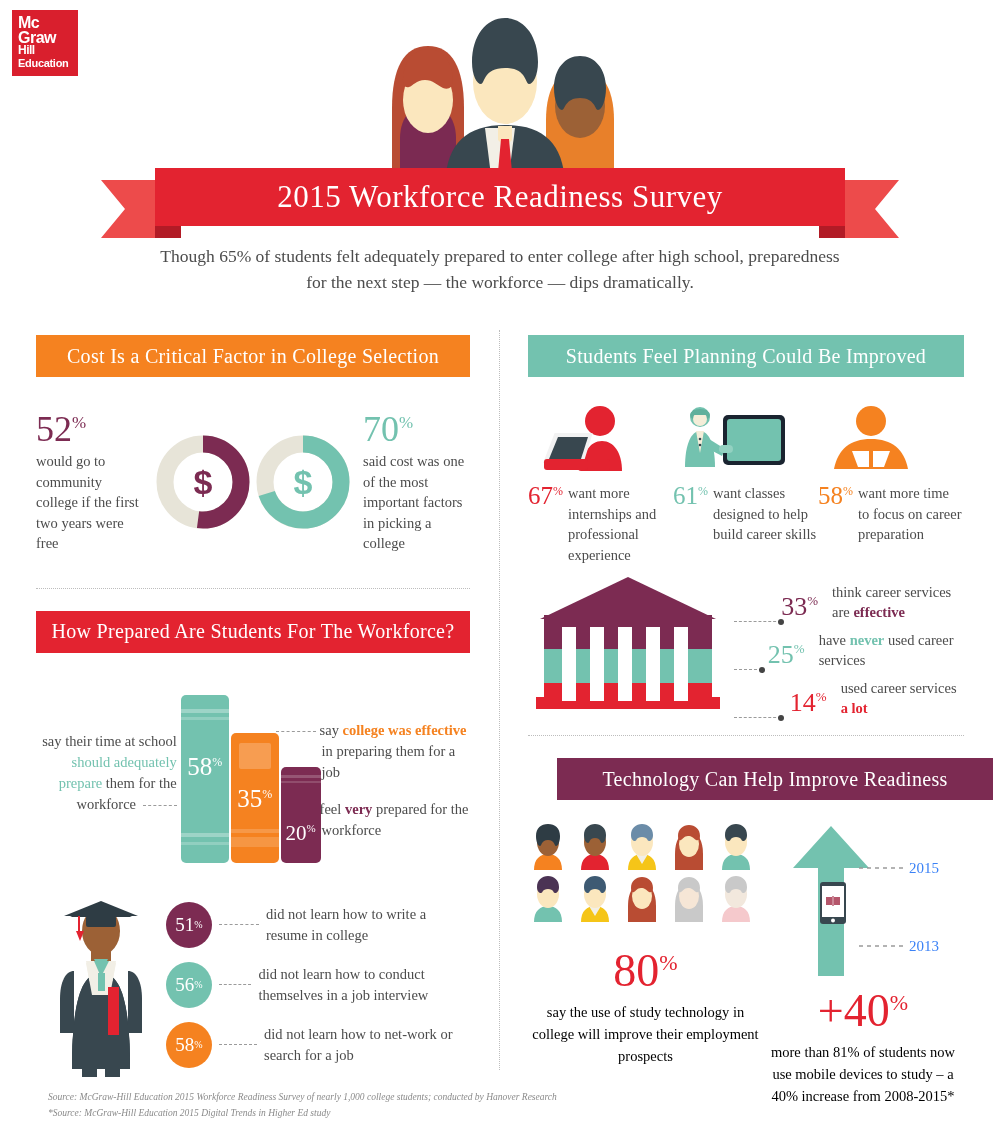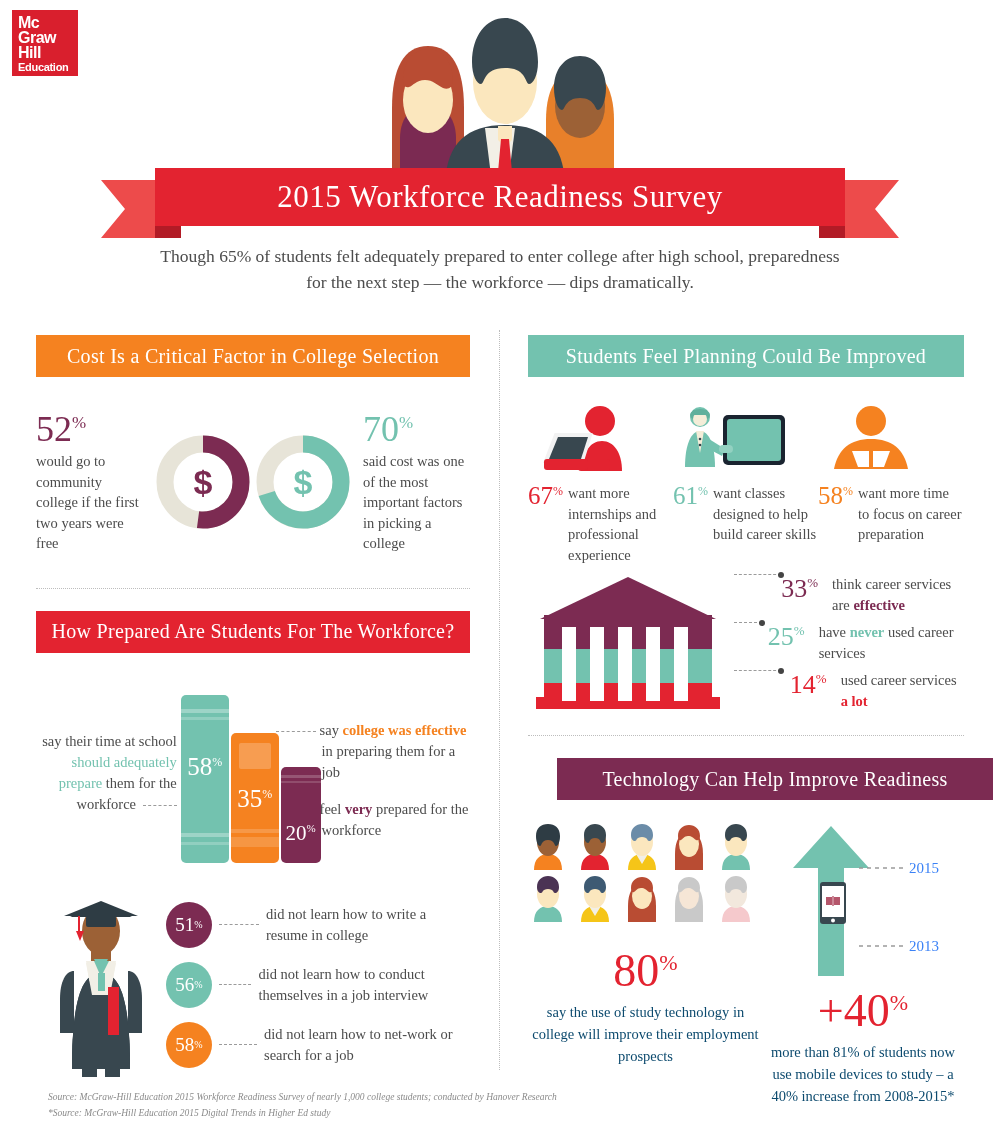--- a/index.html
+++ b/index.html
@@ -16,21 +16,21 @@
     position: absolute; left: 12px; top: 10px;
     width: 66px; height: 66px;
     background: #D91F2D;
     color: #fff;
     padding: 5px 6px;
     line-height: 0.95;
     font-weight: bold;
   }
   .logo .l1 { font-size: 16px; letter-spacing: -0.5px; }
   .logo .l2 { font-size: 16px; letter-spacing: -0.5px; }
-  .logo .l3 { font-size: 16px; letter-spacing: -0.5px; }
+  .logo .l3 { font-size: 12px; letter-spacing: -0.5px; }
   .logo .l4 { font-size: 11px; letter-spacing: -0.3px; margin-top: 1px;}
 
   
   .people { position: absolute; left: 370px; top: 8px; width: 270px; height: 175px; }
 
   
   .ribbon-wrap { position: absolute; left: 0; top: 168px; width: 1000px; height: 72px; }
   .ribbon-main {
     position: absolute; left: 155px; top: 0px; width: 690px; height: 58px;
     background: #E32330;
@@ -125,38 +125,38 @@
   .plan-pct { font-family: "Liberation Serif", serif; font-size: 25px; line-height: 1; padding-right: 5px; }
   .plan-pct sup { font-size: 12px; }
   .plan-lbl { font-family: "Liberation Serif", serif; font-size: 14.5px; color: #4c4c4c; line-height: 1.42; }
   .c-red { color: #E32330; }
   .c-orange { color: #F58220; }
 
   
   .cs-row { display: flex; align-items: center; margin-top: 6px; }
   .cs-build { width: 200px; height: 150px; position: relative; }
   .cs-list { flex: 1; padding-left: 6px; }
-  .cs-item { display: flex; align-items: flex-start; height: 48px; }
+  .cs-item { display: flex; align-items: flex-end; height: 48px; }
   .cs-dots { width: 54px; border-top: 1px dashed #9b9b9b; position: relative; }
   .cs-dots::after {
     content: ""; position: absolute; right: -3px; top: -3px;
     width: 6px; height: 6px; border-radius: 50%; background: #444;
   }
   .cs-pct { font-family: "Liberation Serif", serif; font-size: 26px; width: 62px; text-align: right; padding-right: 8px;}
   .cs-pct sup { font-size: 13px; }
   .cs-txt { font-family: "Liberation Serif", serif; font-size: 14.5px; color: #4c4c4c; line-height: 1.4; padding-left: 6px;}
 
   
   .tech-row { display: flex; margin-top: 24px; }
   .tech-l { width: 235px; }
   .tech-r { width: 200px; position: relative; }
   .avatars { display: grid; grid-template-columns: repeat(5, 45px); gap: 6px 2px; }
   .big-stat { font-family: "Liberation Serif", serif; font-size: 46px; color: #E32330; text-align: center; line-height:1; }
   .big-stat sup { font-size: 22px; }
-  .tech-cap { font-family: "Liberation Serif", serif; font-size: 14.5px; color: #0c4a6e; text-align: center; line-height: 1.5; margin-top: 8px; }
+  .tech-cap { font-family: "Liberation Serif", serif; font-size: 14.5px; color: #000000; text-align: center; line-height: 1.5; margin-top: 8px; }
   .arrow-box { width: 200px; height: 152px; position: relative; }
   .yrlabel { position: absolute; font-family: "Liberation Serif", serif; font-size: 15px; color: #3b82f6; }
 
   
   .footer {
     position: absolute; left: 48px; bottom: 14px; width: 700px;
     font-family: "Liberation Serif", serif; font-style: italic;
     font-size: 9.5px; color: #8a8a8a; line-height: 1.7;
   }
 </style>

